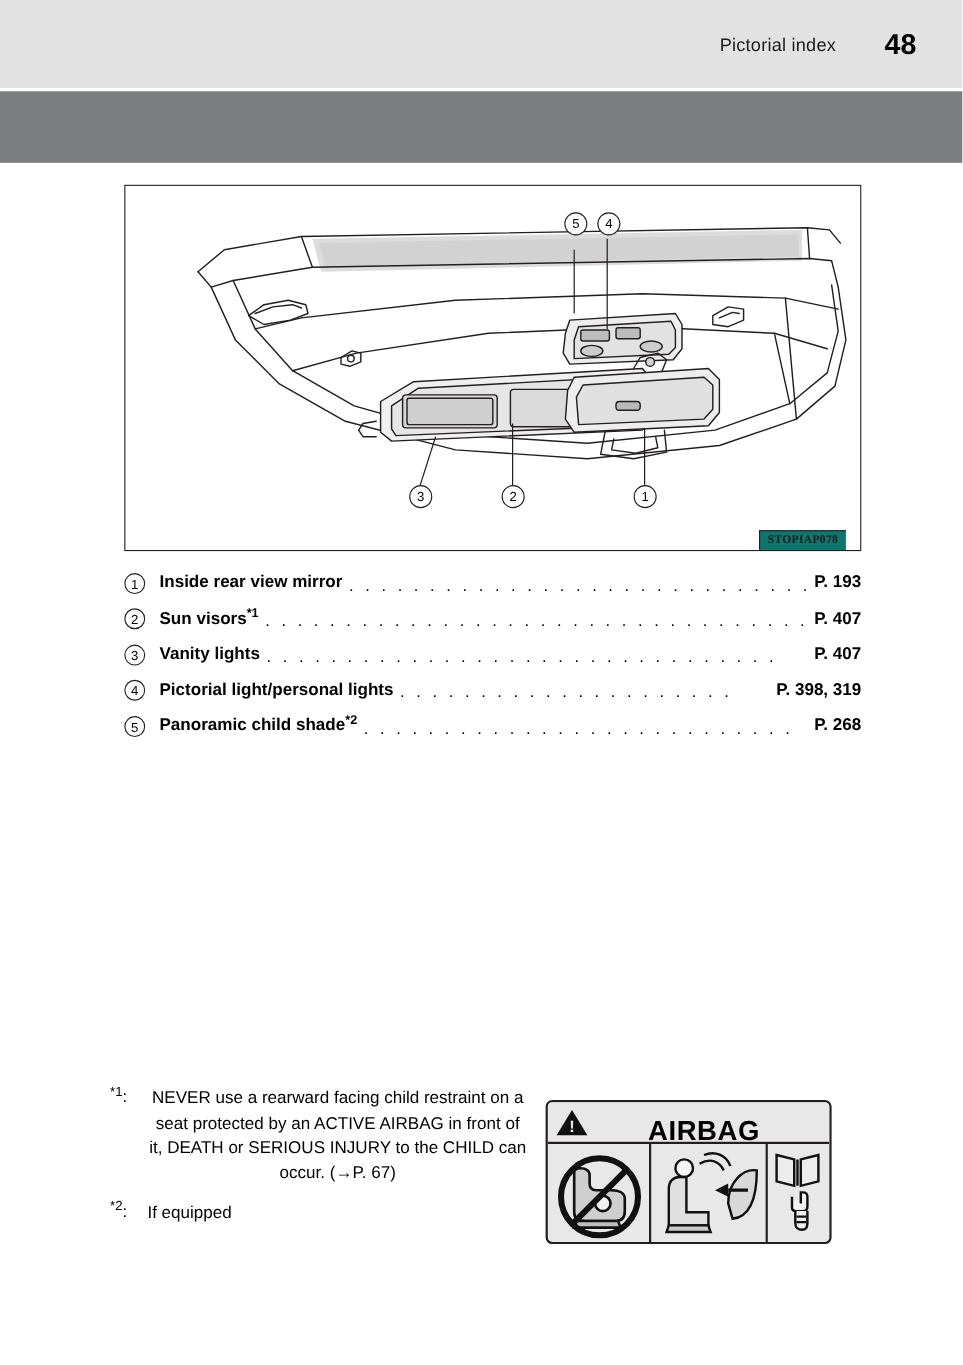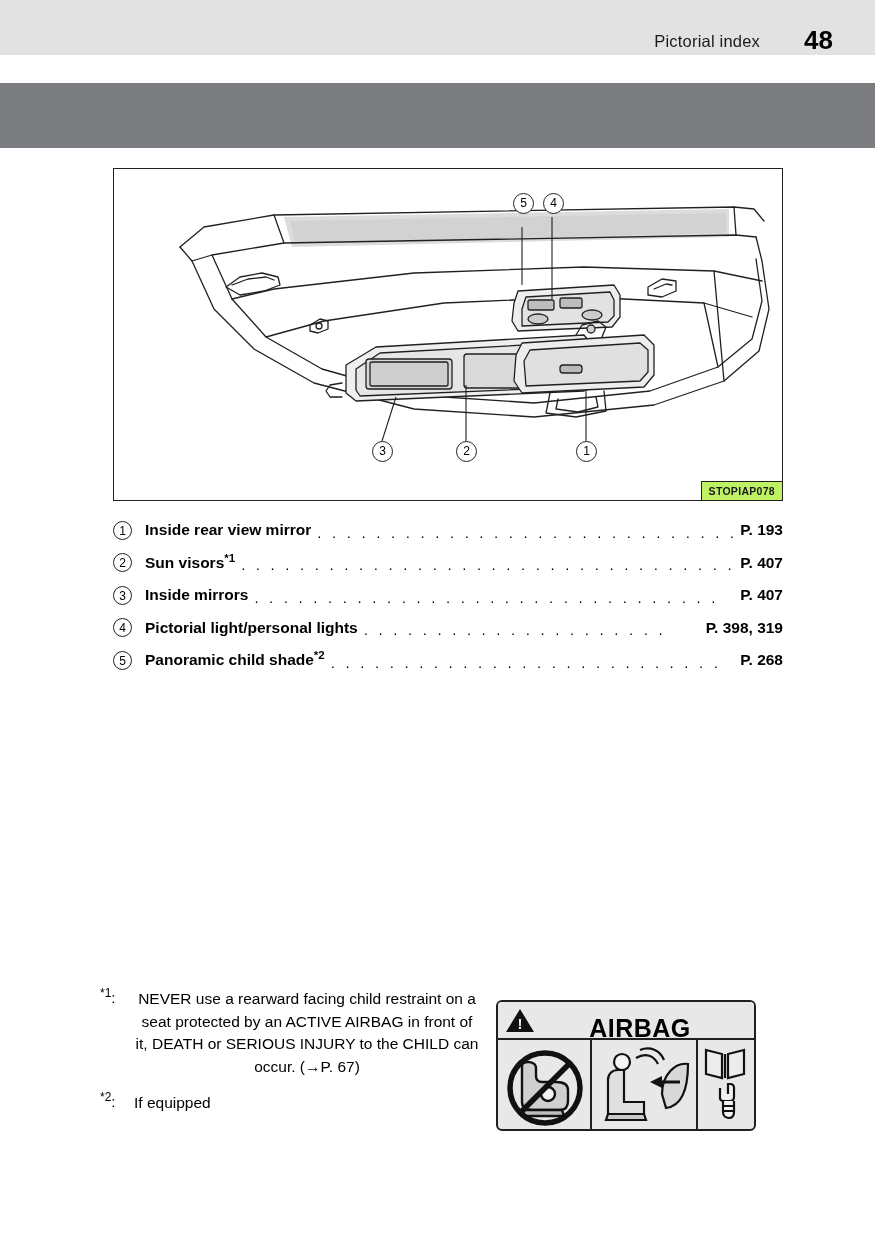--- a/index.html
+++ b/index.html
@@ -14,21 +14,21 @@
     color: #000;
     position: relative;
     overflow: hidden;
   }
 
   
   .page-header {
     position: absolute;
     left: 0; top: 0;
     width: 875px;
-    height: 55px;
+    height: 80px;
     background: #e2e2e2;
   }
   .header-title {
     position: absolute;
     right: 115px;
     top: 32px;
     font-size: 16.5px;
     color: #1a1a1a;
     letter-spacing: 0.2px;
   }
@@ -54,30 +54,31 @@
     left: 113px;
     top: 168px;
     width: 670px;
     height: 333px;
     border: 1px solid #231f20;
     background: #fff;
     box-sizing: border-box;
   }
   .figure-code {
     position: absolute;
-    right: 0px;
+    right: 13px;
     bottom: 0px;
-    background: #bef264;
+    background: #0f766e;
     color: #1a1a1a;
     font-size: 10.5px;
     font-weight: bold;
     padding: 3px 7px 3px 7px;
     letter-spacing: 0.3px;
     border-left: 1px solid #231f20;
     border-top: 1px solid #231f20;
+    font-family: Liberation Serif, serif;
   }
   .fig-svg { position:absolute; left:0; top:0; }
 
   
   .callout {
     position: absolute;
     width: 19px;
     height: 19px;
     border: 1px solid #231f20;
     border-radius: 50%;
@@ -311,21 +312,21 @@
 
   <div class="index-row">
     <div class="index-num">2</div>
     <div class="index-label"><span>Sun visors</span><sup>*1</sup></div>
     <div class="index-dots">. . . . . . . . . . . . . . . . . . . . . . . . . . . . . . . . . . .</div>
     <div class="index-page">P. 407</div>
   </div>
 
   <div class="index-row">
     <div class="index-num">3</div>
-    <div class="index-label"><span>Inside mirrors</span><sup></sup></div>
+    <div class="index-label"><span>Vanity lights</span><sup></sup></div>
     <div class="index-dots">. . . . . . . . . . . . . . . . . . . . . . . . . . . . . . . .</div>
     <div class="index-page">P. 407</div>
   </div>
 
   <div class="index-row">
     <div class="index-num">4</div>
     <div class="index-label"><span>Pictorial light/personal lights</span><sup></sup></div>
     <div class="index-dots">. . . . . . . . . . . . . . . . . . . . .</div>
     <div class="index-page">P. 398, 319</div>
   </div>

